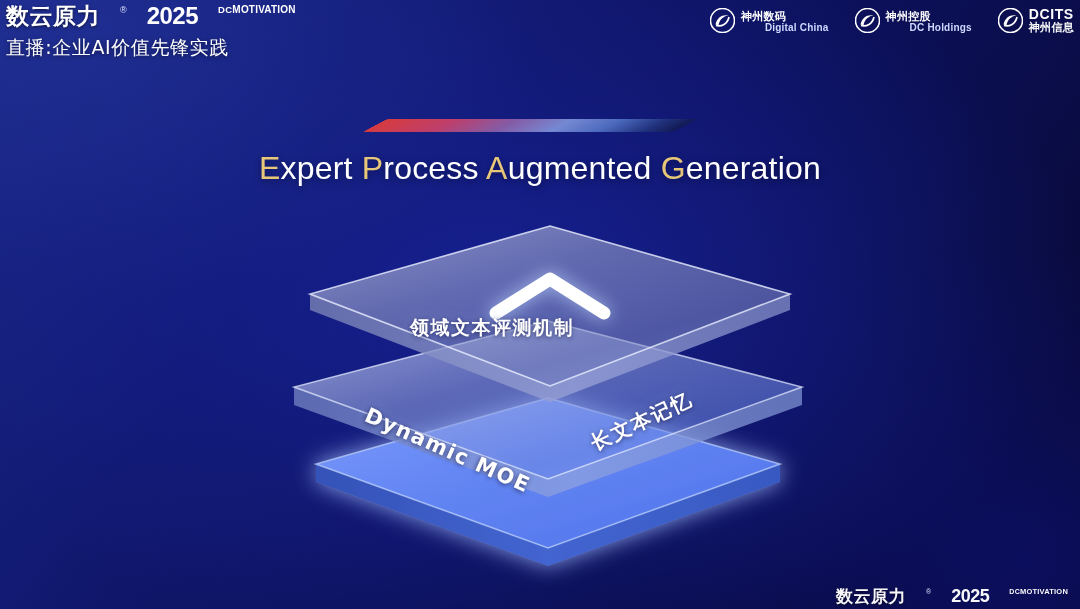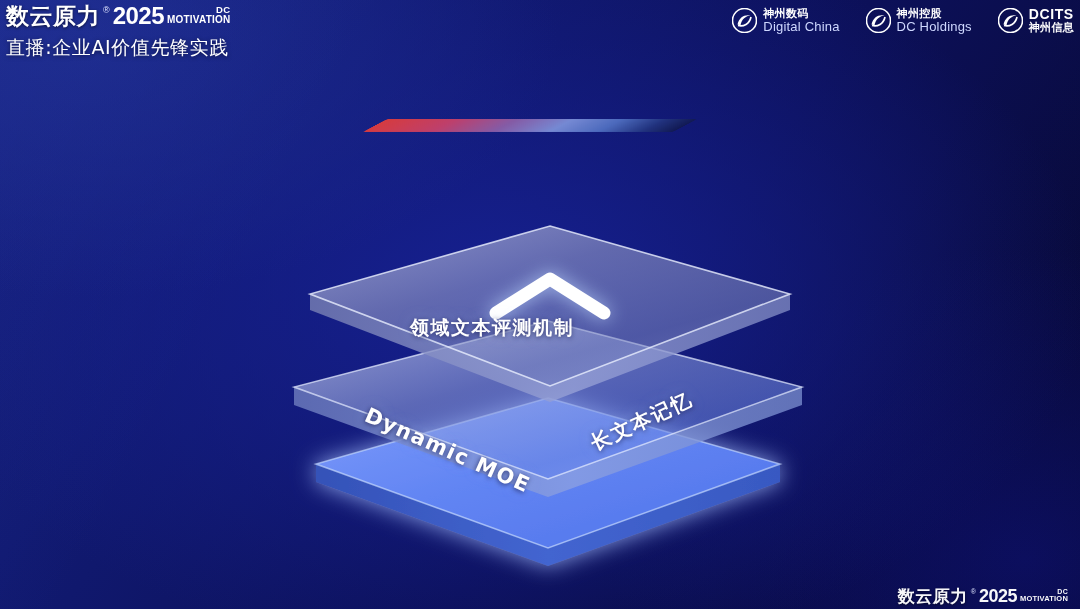--- a/index.html
+++ b/index.html
@@ -21,49 +21,49 @@
     overflow:hidden;
   }
   #stage:after{ 
     content:""; position:absolute; inset:-20%;
     background:linear-gradient(118deg,rgba(90,120,255,.10) 0%,rgba(90,120,255,0) 34%,rgba(0,0,0,0) 66%,rgba(6,6,40,.35) 100%);
     pointer-events:none;
   }
 
   
   .brand-tl{ position:absolute; left:6px; top:4px; z-index:8; }
-  .brand-row{ display:flex; align-items:flex-start; gap:3px; }
+  .brand-row{ display:flex; align-items:flex-start; gap:20px; }
   .brand-cn{
     font-weight:bold; font-size:23px; line-height:24px; color:#fff;
     letter-spacing:.5px; font-family:"DejaVu Sans",sans-serif;
     text-shadow:0 1px 3px rgba(0,0,0,.6);
   }
   .brand-reg{ font-size:9px; color:#dfe4ff; line-height:12px; }
   .brand-year{
     font-weight:bold; font-size:24px; line-height:24px; color:#fff;
     font-family:"Liberation Sans",sans-serif; letter-spacing:-.5px;
   }
-  .brand-dc{ display:flex; flex-direction:column; line-height:1; padding-top:1px;text-align:right; }
+  .brand-dc{ display:flex; line-height:1; padding-top:1px;text-align:right; }
   .brand-dc .l1{ font-size:9.5px; font-weight:bold; color:#fff; letter-spacing:.3px; }
   .brand-dc .l2{ font-size:10px; font-weight:bold; color:#fff; letter-spacing:.2px; }
 
   .live-line{
     margin-top:7px; font-family:"DejaVu Sans",sans-serif;
     font-weight:normal; font-size:19px; color:#ffffff; letter-spacing:.6px;
     text-shadow:0 1px 4px rgba(0,0,0,.55);
   }
 
   
   .partners{ position:absolute; right:6px; top:7px; display:flex; gap:26px; z-index:8; }
   .plogo{ display:flex; align-items:flex-end; gap:6px; }
   .pmark{ width:25px; height:25px; position:relative; flex:0 0 auto; }
   .pmark svg{ display:block; }
   .ptext{ display:flex; flex-direction:column; line-height:1.05; }
   .ptext .cn{ font-size:11px; font-weight:bold; color:#ffffff; font-family:"DejaVu Sans",sans-serif; letter-spacing:.3px;}
-  .ptext .en{ font-size:13px; font-weight:normal; color:#cfd8ff; letter-spacing:.2px; }
+  .ptext .en{ font-size:10px; font-weight:bold; color:#cfd8ff; letter-spacing:.2px;margin-left:24px; }
   .ptext .cn.big{ font-size:14px; letter-spacing:.6px; font-family:"Liberation Sans",sans-serif;}
   .ptext .cn.sm{ font-size:11px; }
 
   
   .title-main{
     position:absolute; left:0; right:0; top:52px; text-align:center; z-index:7;
     font-size:29px; font-weight:bold; font-family:"DejaVu Sans",sans-serif;
     letter-spacing:1px; white-space:nowrap;
   }
   .title-main .epag{
@@ -183,20 +183,26 @@
       </span>
     </div>
 
   </div>
 
 
   <div class="divider">
     <div class="bar"></div>
   </div>
 
+  <div class="title-sub">
+    <span><span class="cap">E</span><span class="rest">xpert</span></span>
+    <span><span class="cap">P</span><span class="rest">rocess</span></span>
+    <span><span class="cap">A</span><span class="rest">ugmented</span></span>
+    <span><span class="cap">G</span><span class="rest">eneration</span></span>
+  </div>
 
   <div class="stack">
 
     <div class="plate" style="top:182px;">
       <svg width="580" height="190" viewBox="0 0 580 190">
         <defs>
           <linearGradient id="gBotTop" x1="0" y1="0" x2="1" y2="1">
             <stop offset="0%" stop-color="#7d9bfb"></stop>
             <stop offset="45%" stop-color="#6285f3"></stop>
             <stop offset="100%" stop-color="#4f72ea"></stop>

